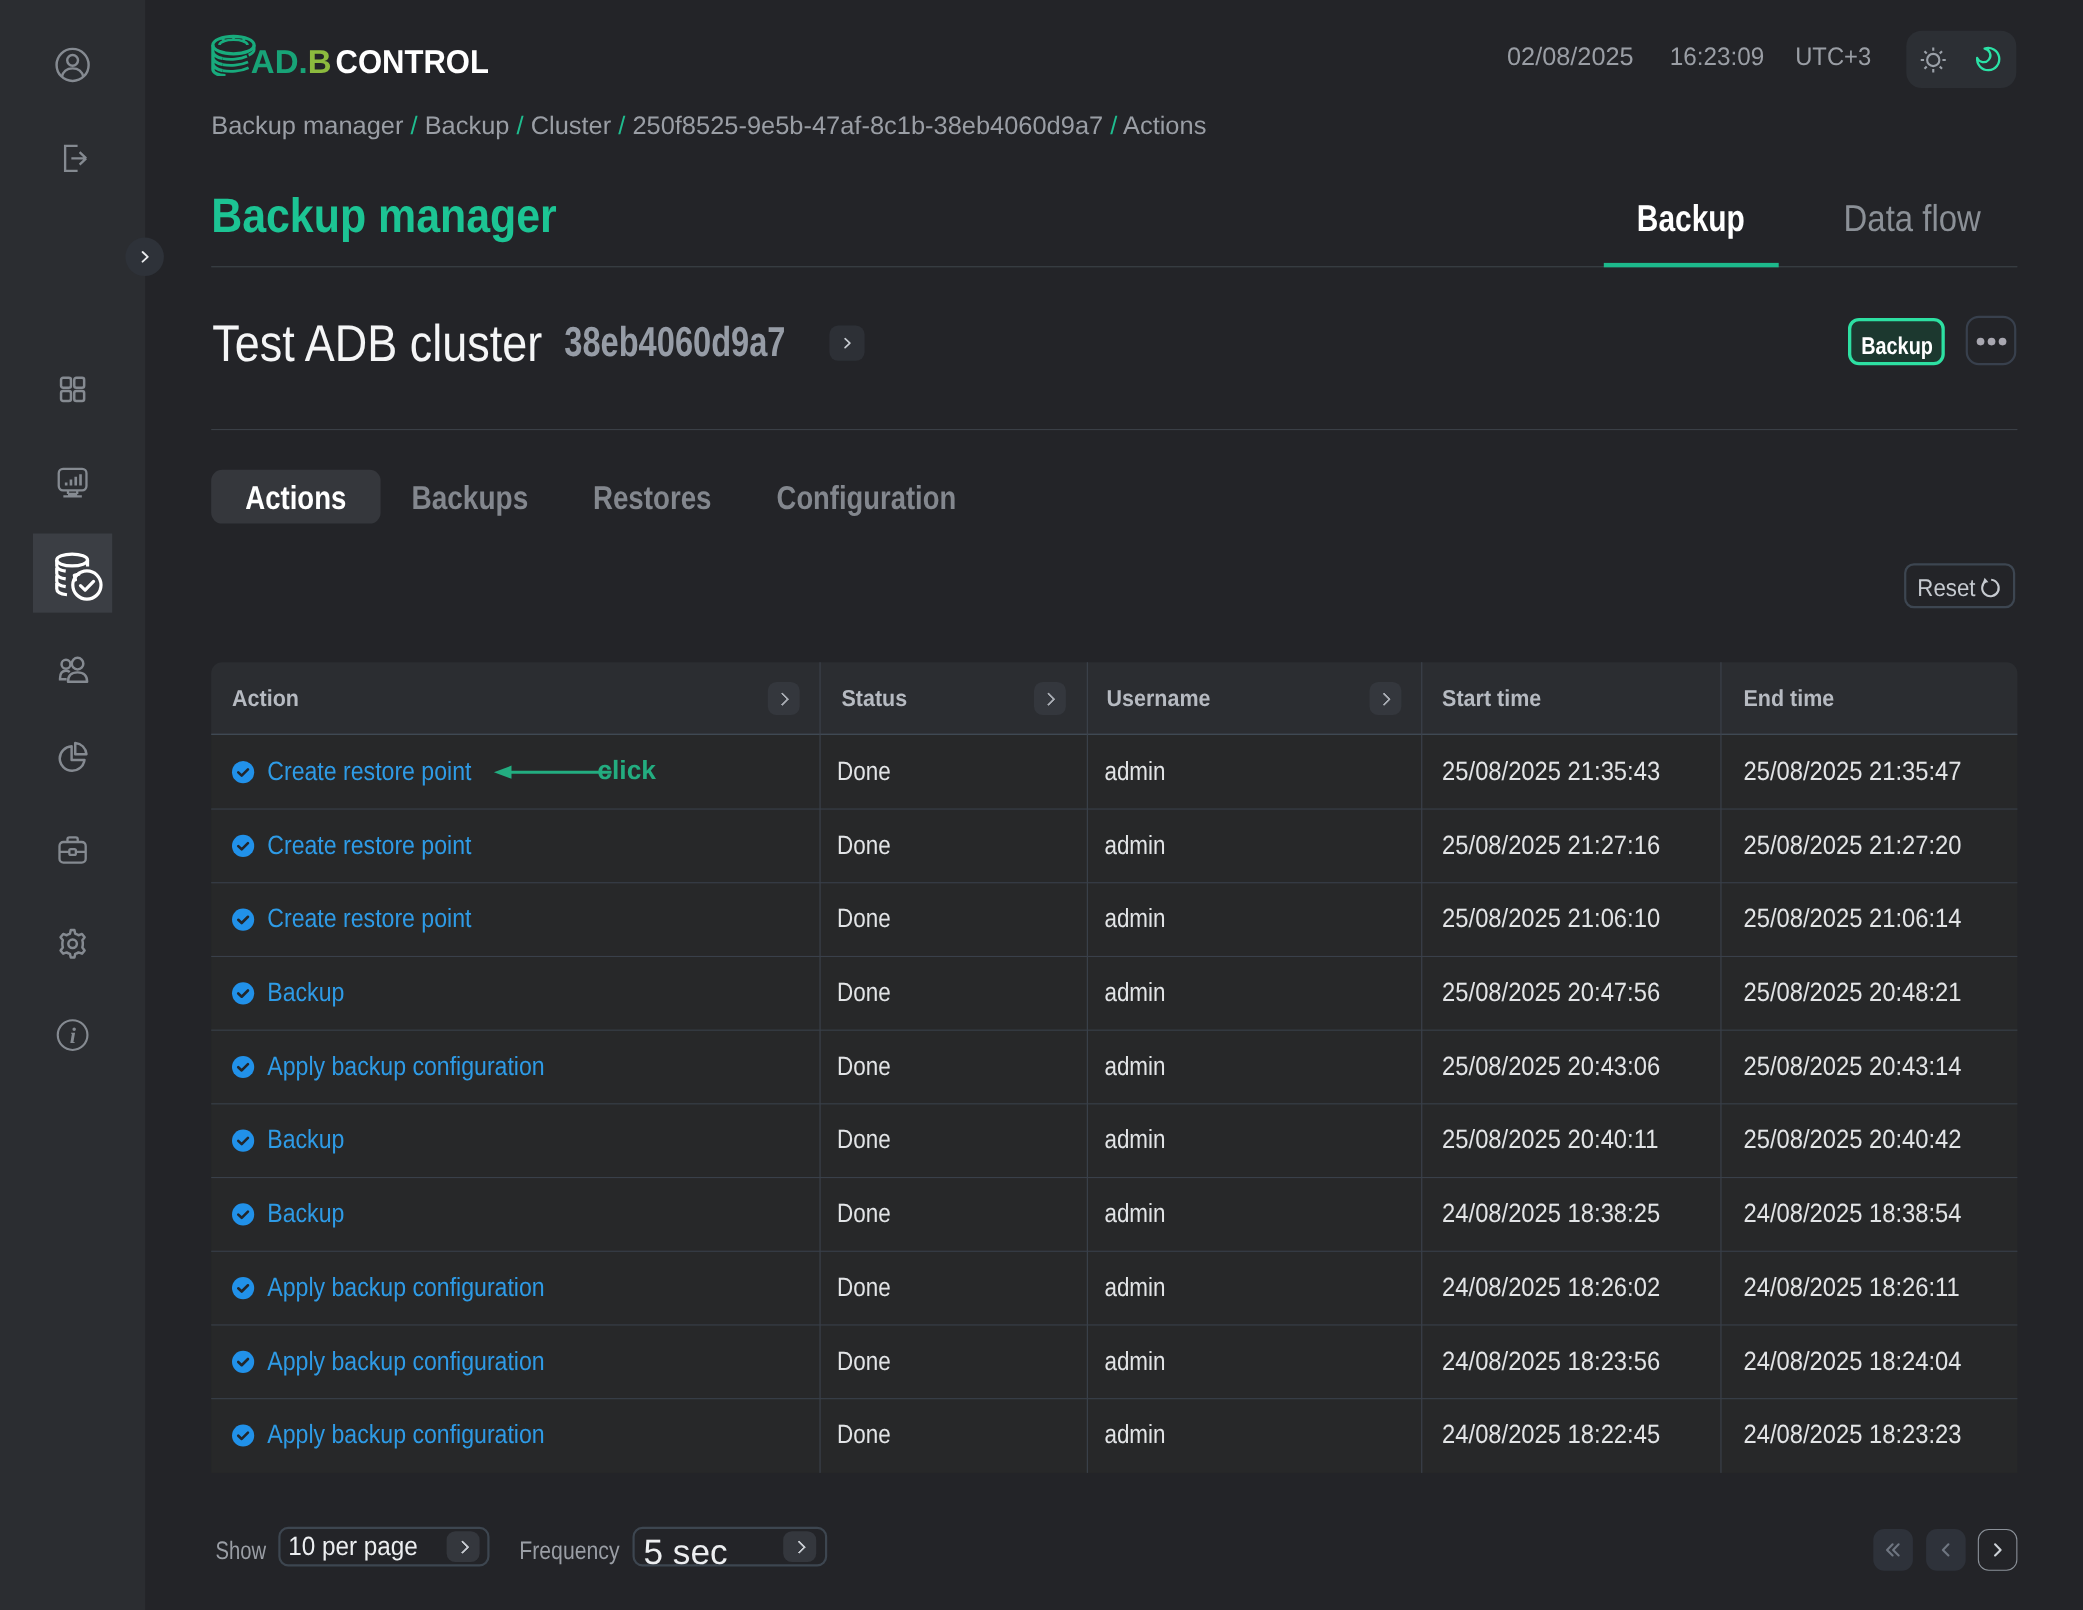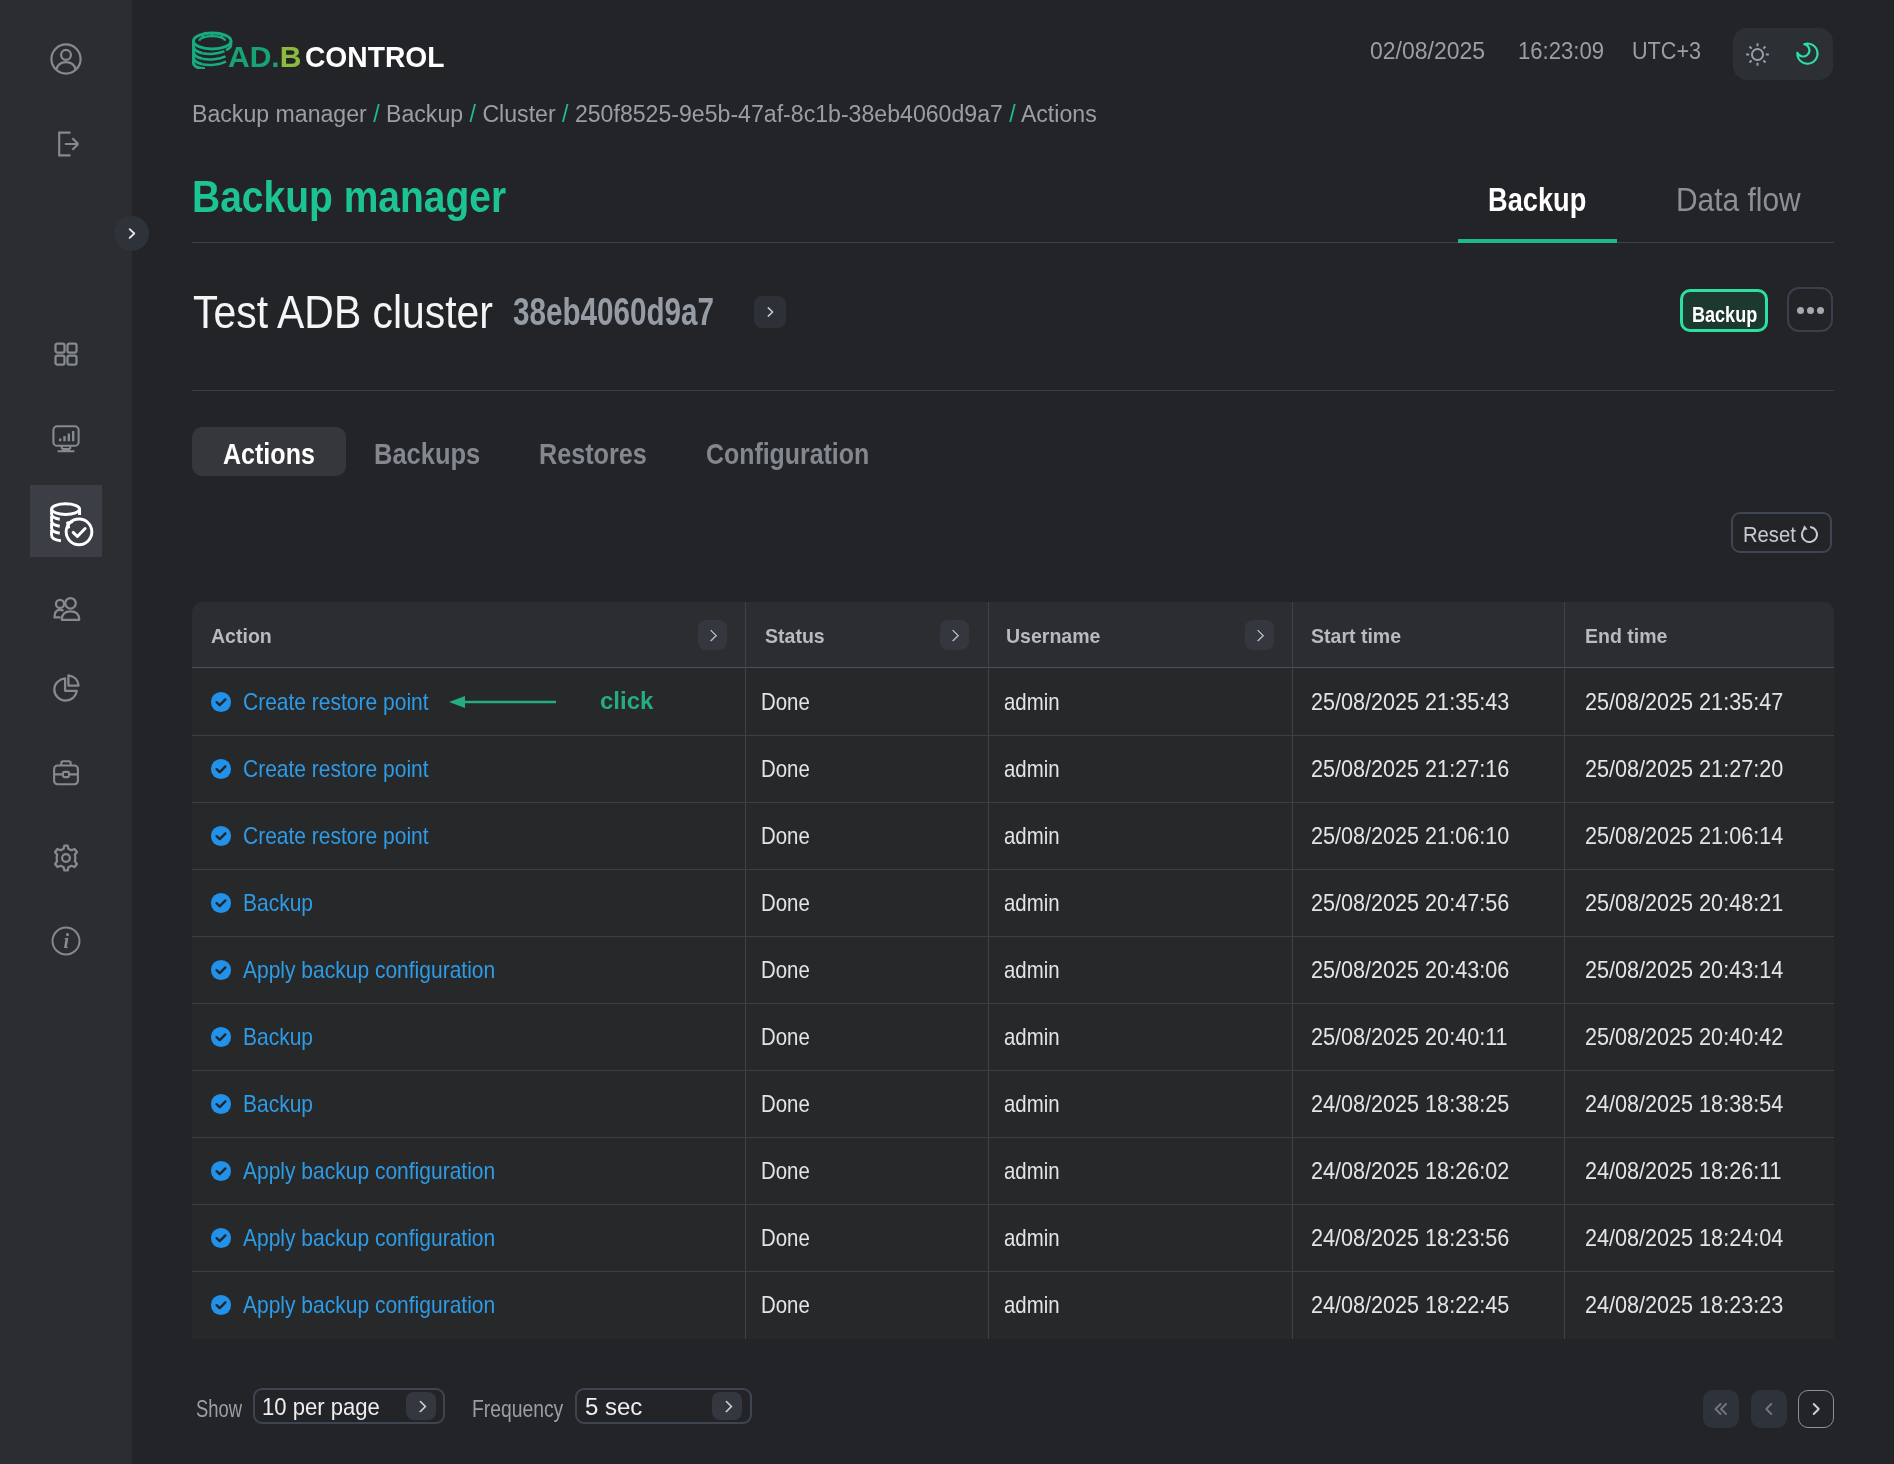--- a/index.html
+++ b/index.html
@@ -248,33 +248,33 @@
       <circle cx="12" cy="12" r="11" fill="#2191e9"></circle>
       <path d="M7.2 12.2 L10.6 15.4 L16.8 9.2" stroke="#22262b" stroke-width="2.6" fill="none" stroke-linecap="round" stroke-linejoin="round"></path>
     </svg>
 <div class="t" style="left:243px; top:1291px; font-size:24px; color:#2e9be6; transform:scaleX(0.875);">Apply backup configuration</div>
 <div class="t" style="left:761px; top:1291px; font-size:24px; color:#e2e4e6; transform:scaleX(0.85);">Done</div>
 <div class="t" style="left:1004px; top:1291px; font-size:24px; color:#e2e4e6; transform:scaleX(0.85);">admin</div>
 <div class="t" style="left:1311px; top:1291px; font-size:24px; color:#e2e4e6; transform:scaleX(0.9);">24/08/2025 18:22:45</div>
 <div class="t" style="left:1585px; top:1291px; font-size:24px; color:#e2e4e6; transform:scaleX(0.9);">24/08/2025 18:23:23</div>
 </div>
 
-<div class="t" style="left:600px; top:687px; font-size:24px; font-weight:bold; color:#23ad80;">click</div>
+<div class="t" style="left:543px; top:687px; font-size:24px; font-weight:bold; color:#23ad80;">click</div>
 <svg class="abs" style="left:446px; top:694px;" width="112" height="16" viewBox="0 0 112 16" fill="none">
   <path d="M110 8 H14" stroke="#23ad80" stroke-width="2.6"></path>
   <path d="M19 2 L3 8 L19 14 Z" fill="#23ad80"></path>
 </svg>
 
 <div class="t gray" style="left:196px; top:1396px; font-size:23px; transform:scaleX(0.80);">Show</div>
 <div class="abs" style="left:253px; top:1388px; width:192px; height:36px; border:2px solid #3d4650; border-radius:9px;"></div>
 <div class="t" style="left:262px; top:1393px; font-size:24px; color:#eceef0; transform:scaleX(0.92);">10 per page</div>
 <div class="ddbtn" style="left:406px; top:1392px;"></div>
 <div class="t gray" style="left:472px; top:1396px; font-size:23px; transform:scaleX(0.84);">Frequency</div>
 <div class="abs" style="left:575px; top:1388px; width:177px; height:36px; border:2px solid #3d4650; border-radius:9px;"></div>
-<div class="t" style="left:585px; top:1393px; font-size:24px; color:#eceef0; transform:scaleX(1.0);">5 sec</div>
+<div class="t" style="left:585px; top:1393px; font-size:32px; color:#eceef0; transform:scaleX(1.0);">5 sec</div>
 <div class="ddbtn" style="left:712px; top:1392px;"></div>
 
 <div class="abs pagebtn" style="left:1703px; top:1390px; background:#2e323a;">
   <svg width="22" height="22" viewBox="0 0 24 24" fill="none" stroke="#6f7681" stroke-width="2.1" stroke-linecap="round" stroke-linejoin="round">
       <path d="M11.5 6.5 L6 12 L11.5 17.5 M17.5 6.5 L12 12 L17.5 17.5"></path>
     </svg>
 </div>
 <div class="abs pagebtn" style="left:1751px; top:1390px; background:#2e323a;">
   <svg width="22" height="22" viewBox="0 0 24 24" fill="none" stroke="#6f7681" stroke-width="2.1" stroke-linecap="round" stroke-linejoin="round">
       <path d="M14.5 6.5 L9 12 L14.5 17.5"></path>

